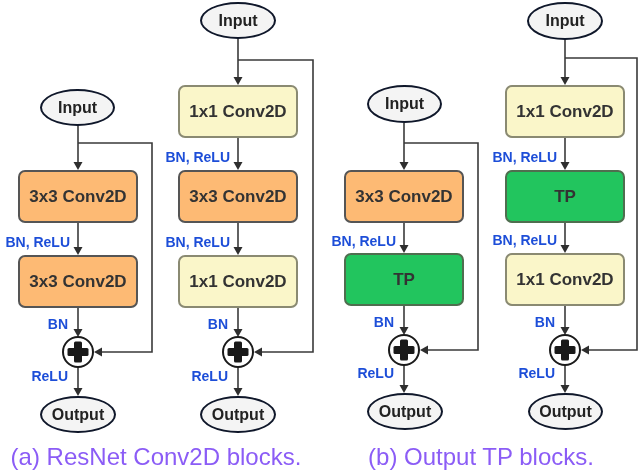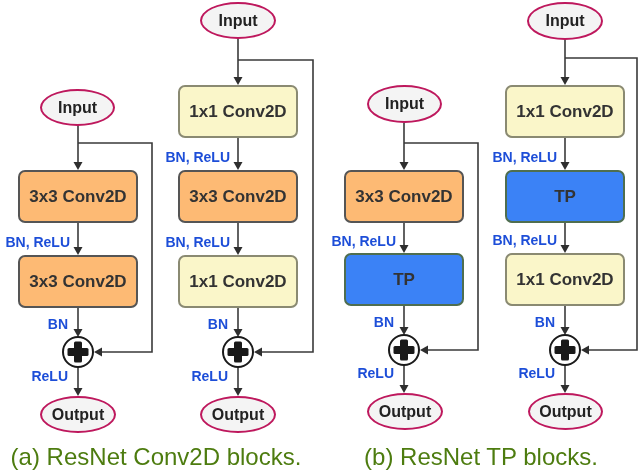--- a/index.html
+++ b/index.html
@@ -25,25 +25,25 @@
     border-radius: 7px;
     display: flex;
     align-items: center;
     justify-content: center;
     font-size: 17px;
     font-weight: bold;
     color: #333333;
   }
   .block.orange { background: #fdba74; }
   .block.cream  { background: #FAF6C9; border-color: #8a8a72; }
-  .block.green  { background: #3b82f6; border-color: #4f6e4f; }
+  .block.green  { background: #22c55e; border-color: #4f6e4f; }
   .terminal {
     position: absolute;
     box-sizing: border-box;
-    border: 2px solid #be185d;
+    border: 2px solid #0f172a;
     border-radius: 50%;
     background: #F4F4F4;
     display: flex;
     align-items: center;
     justify-content: center;
     font-size: 16px;
     font-weight: bold;
     color: #222222;
   }
   .edge-label {
@@ -56,21 +56,21 @@
     text-align: right;
     line-height: 18px;
     white-space: nowrap;
   }
   .caption {
     position: absolute;
     top: 443px;
     transform: translateX(-50%);
     font-size: 24px;
     font-weight: normal;
-    color: #4d7c0f;
+    color: #8b5cf6;
     white-space: nowrap;
   }
 </style>
 </head>
 <body>
 
 <div id="canvas">
 
   <svg id="edges-svg" viewBox="0 0 640 475" xmlns="http://www.w3.org/2000/svg">
     <g stroke="#3a3a3a" stroke-width="1.6" fill="none">
@@ -191,15 +191,15 @@
   <div class="block cream" style="left:505px; top:85px;">1x1 Conv2D</div>
   <div class="edge-label" style="left:467px; top:148px;">BN, ReLU</div>
   <div class="block green" style="left:505px; top:170px;">TP</div>
   <div class="edge-label" style="left:467px; top:231px;">BN, ReLU</div>
   <div class="block cream" style="left:505px; top:253px;">1x1 Conv2D</div>
   <div class="edge-label" style="left:465px; top:313px;">BN</div>
   <div class="edge-label" style="left:465px; top:364px;">ReLU</div>
   <div class="terminal" style="left:528px; top:393px; width:75px; height:37px;">Output</div>
 
   <div class="caption" style="left:156px;">(a) ResNet Conv2D blocks.</div>
-  <div class="caption" style="left:481px;">(b) ResNet TP blocks.</div>
+  <div class="caption" style="left:481px;">(b) Output TP blocks.</div>
 
 </div>
 
 </body></html>

